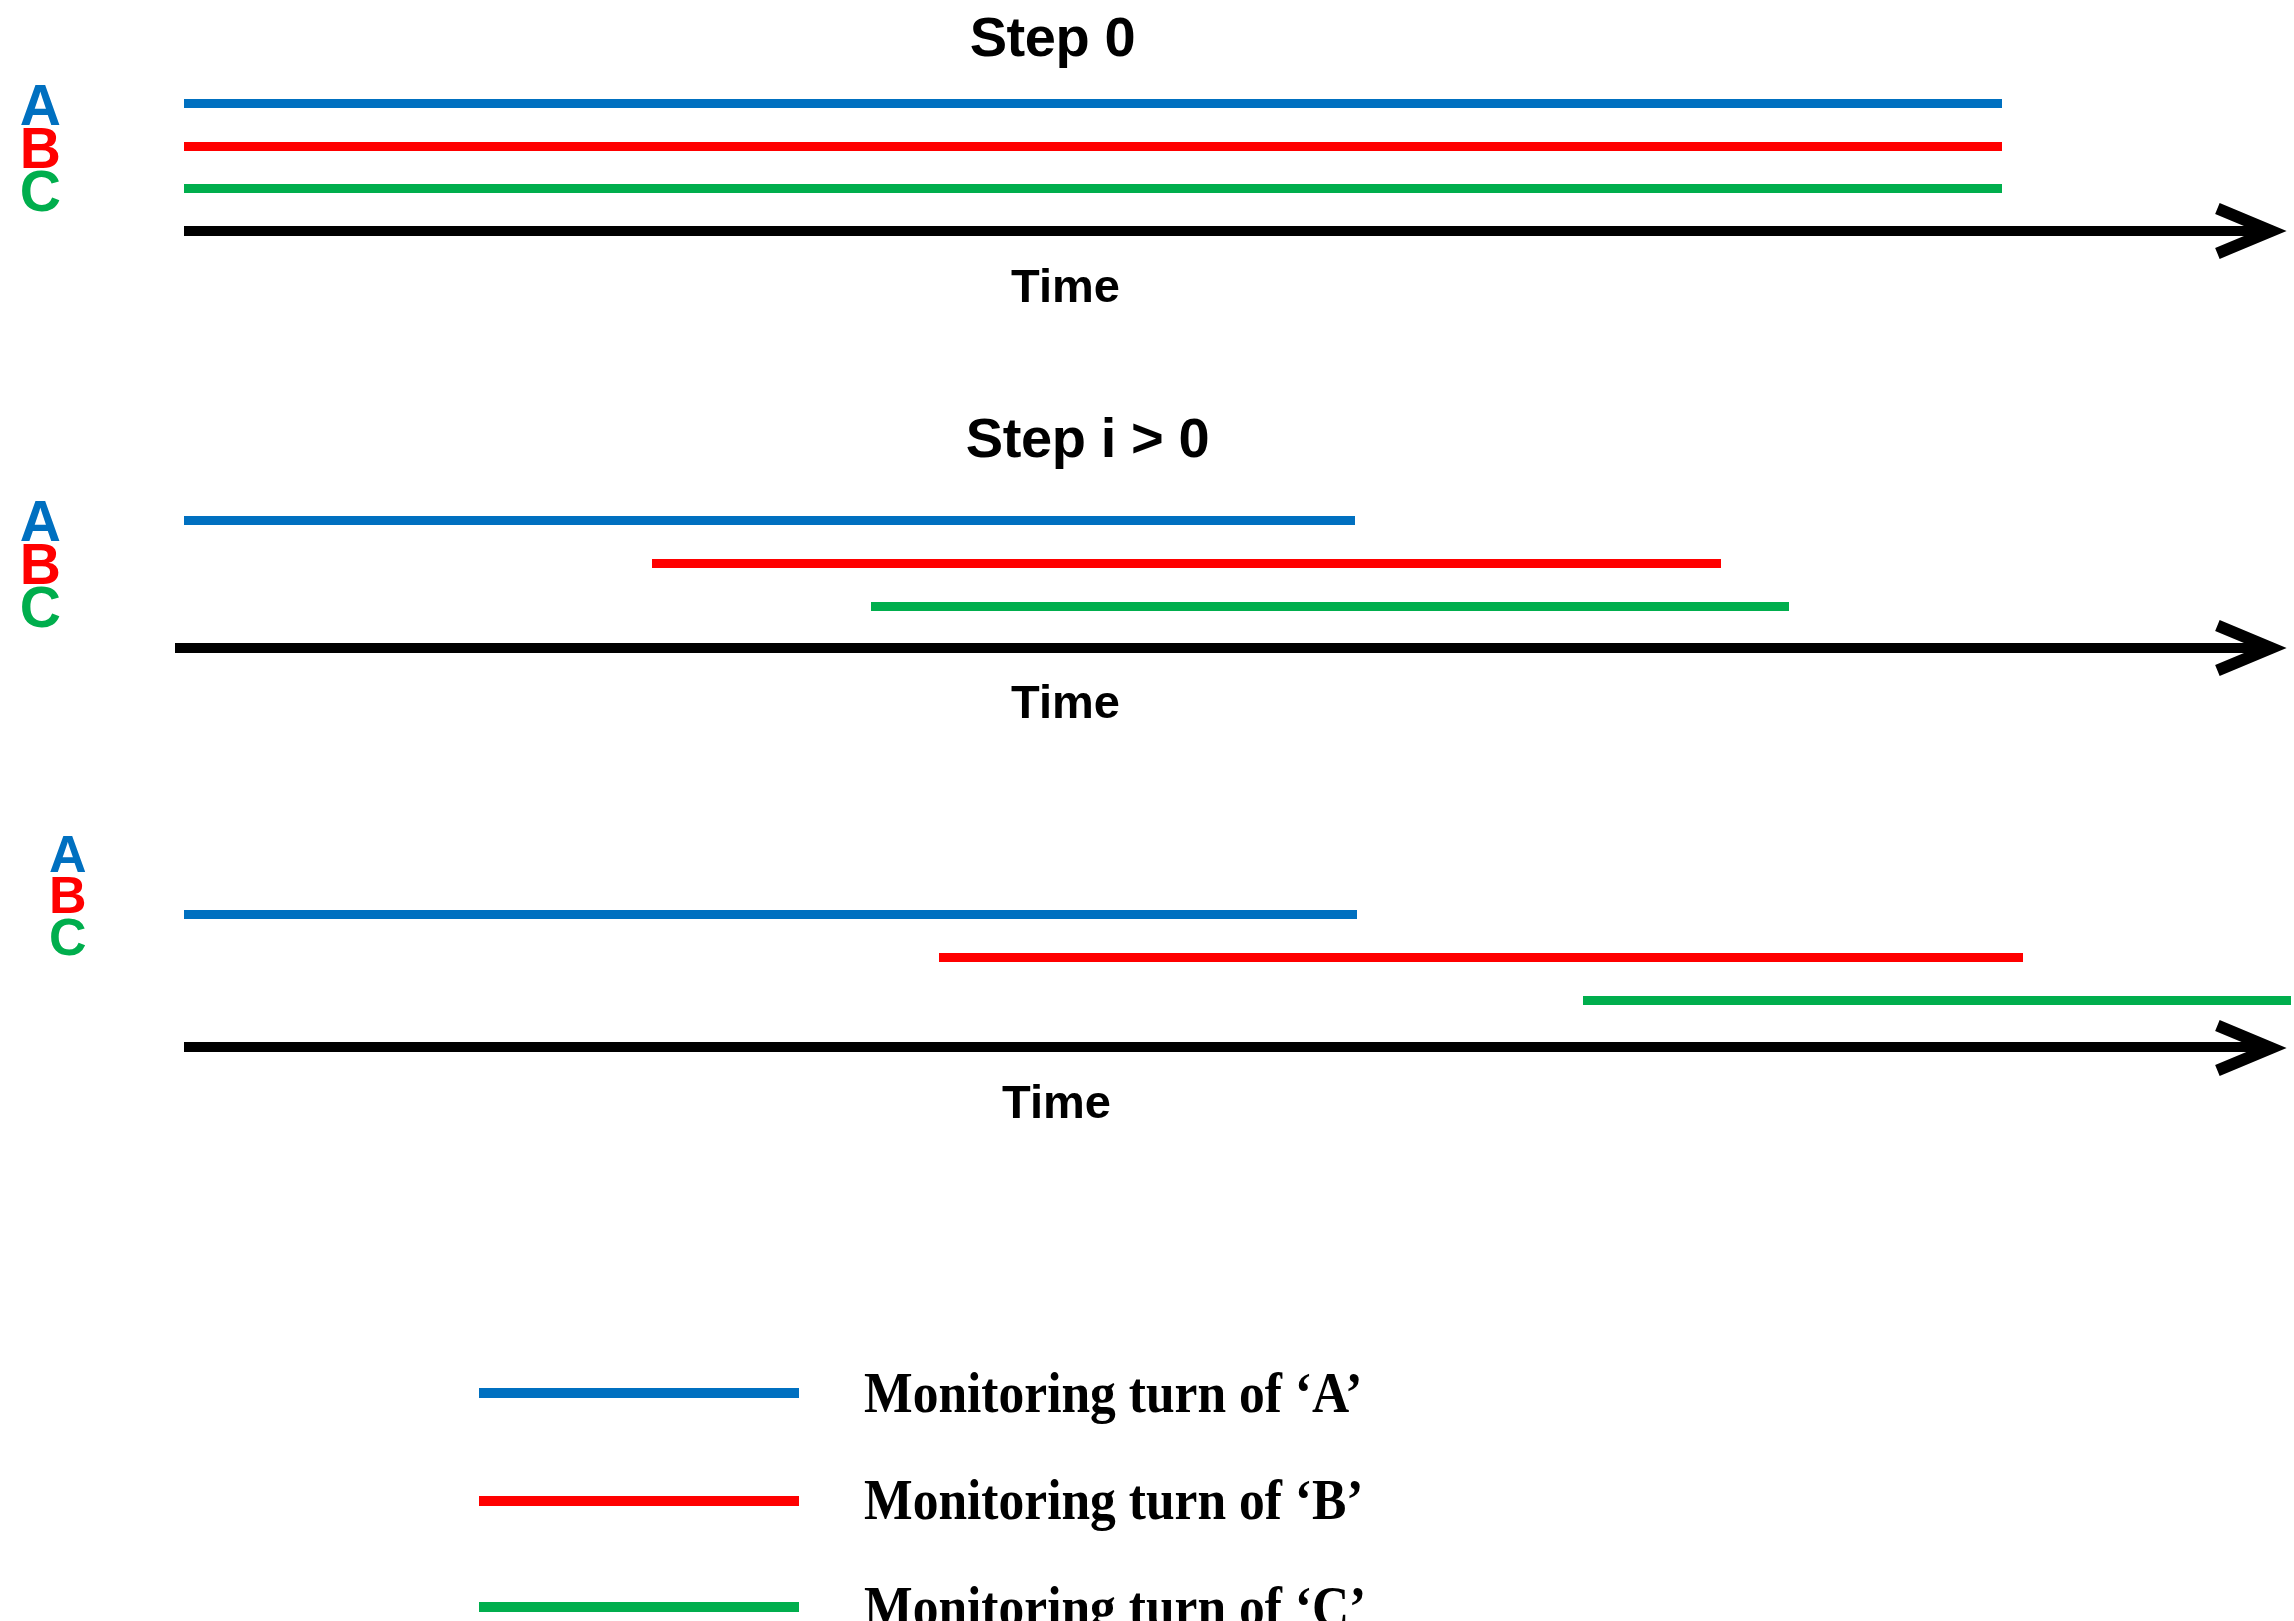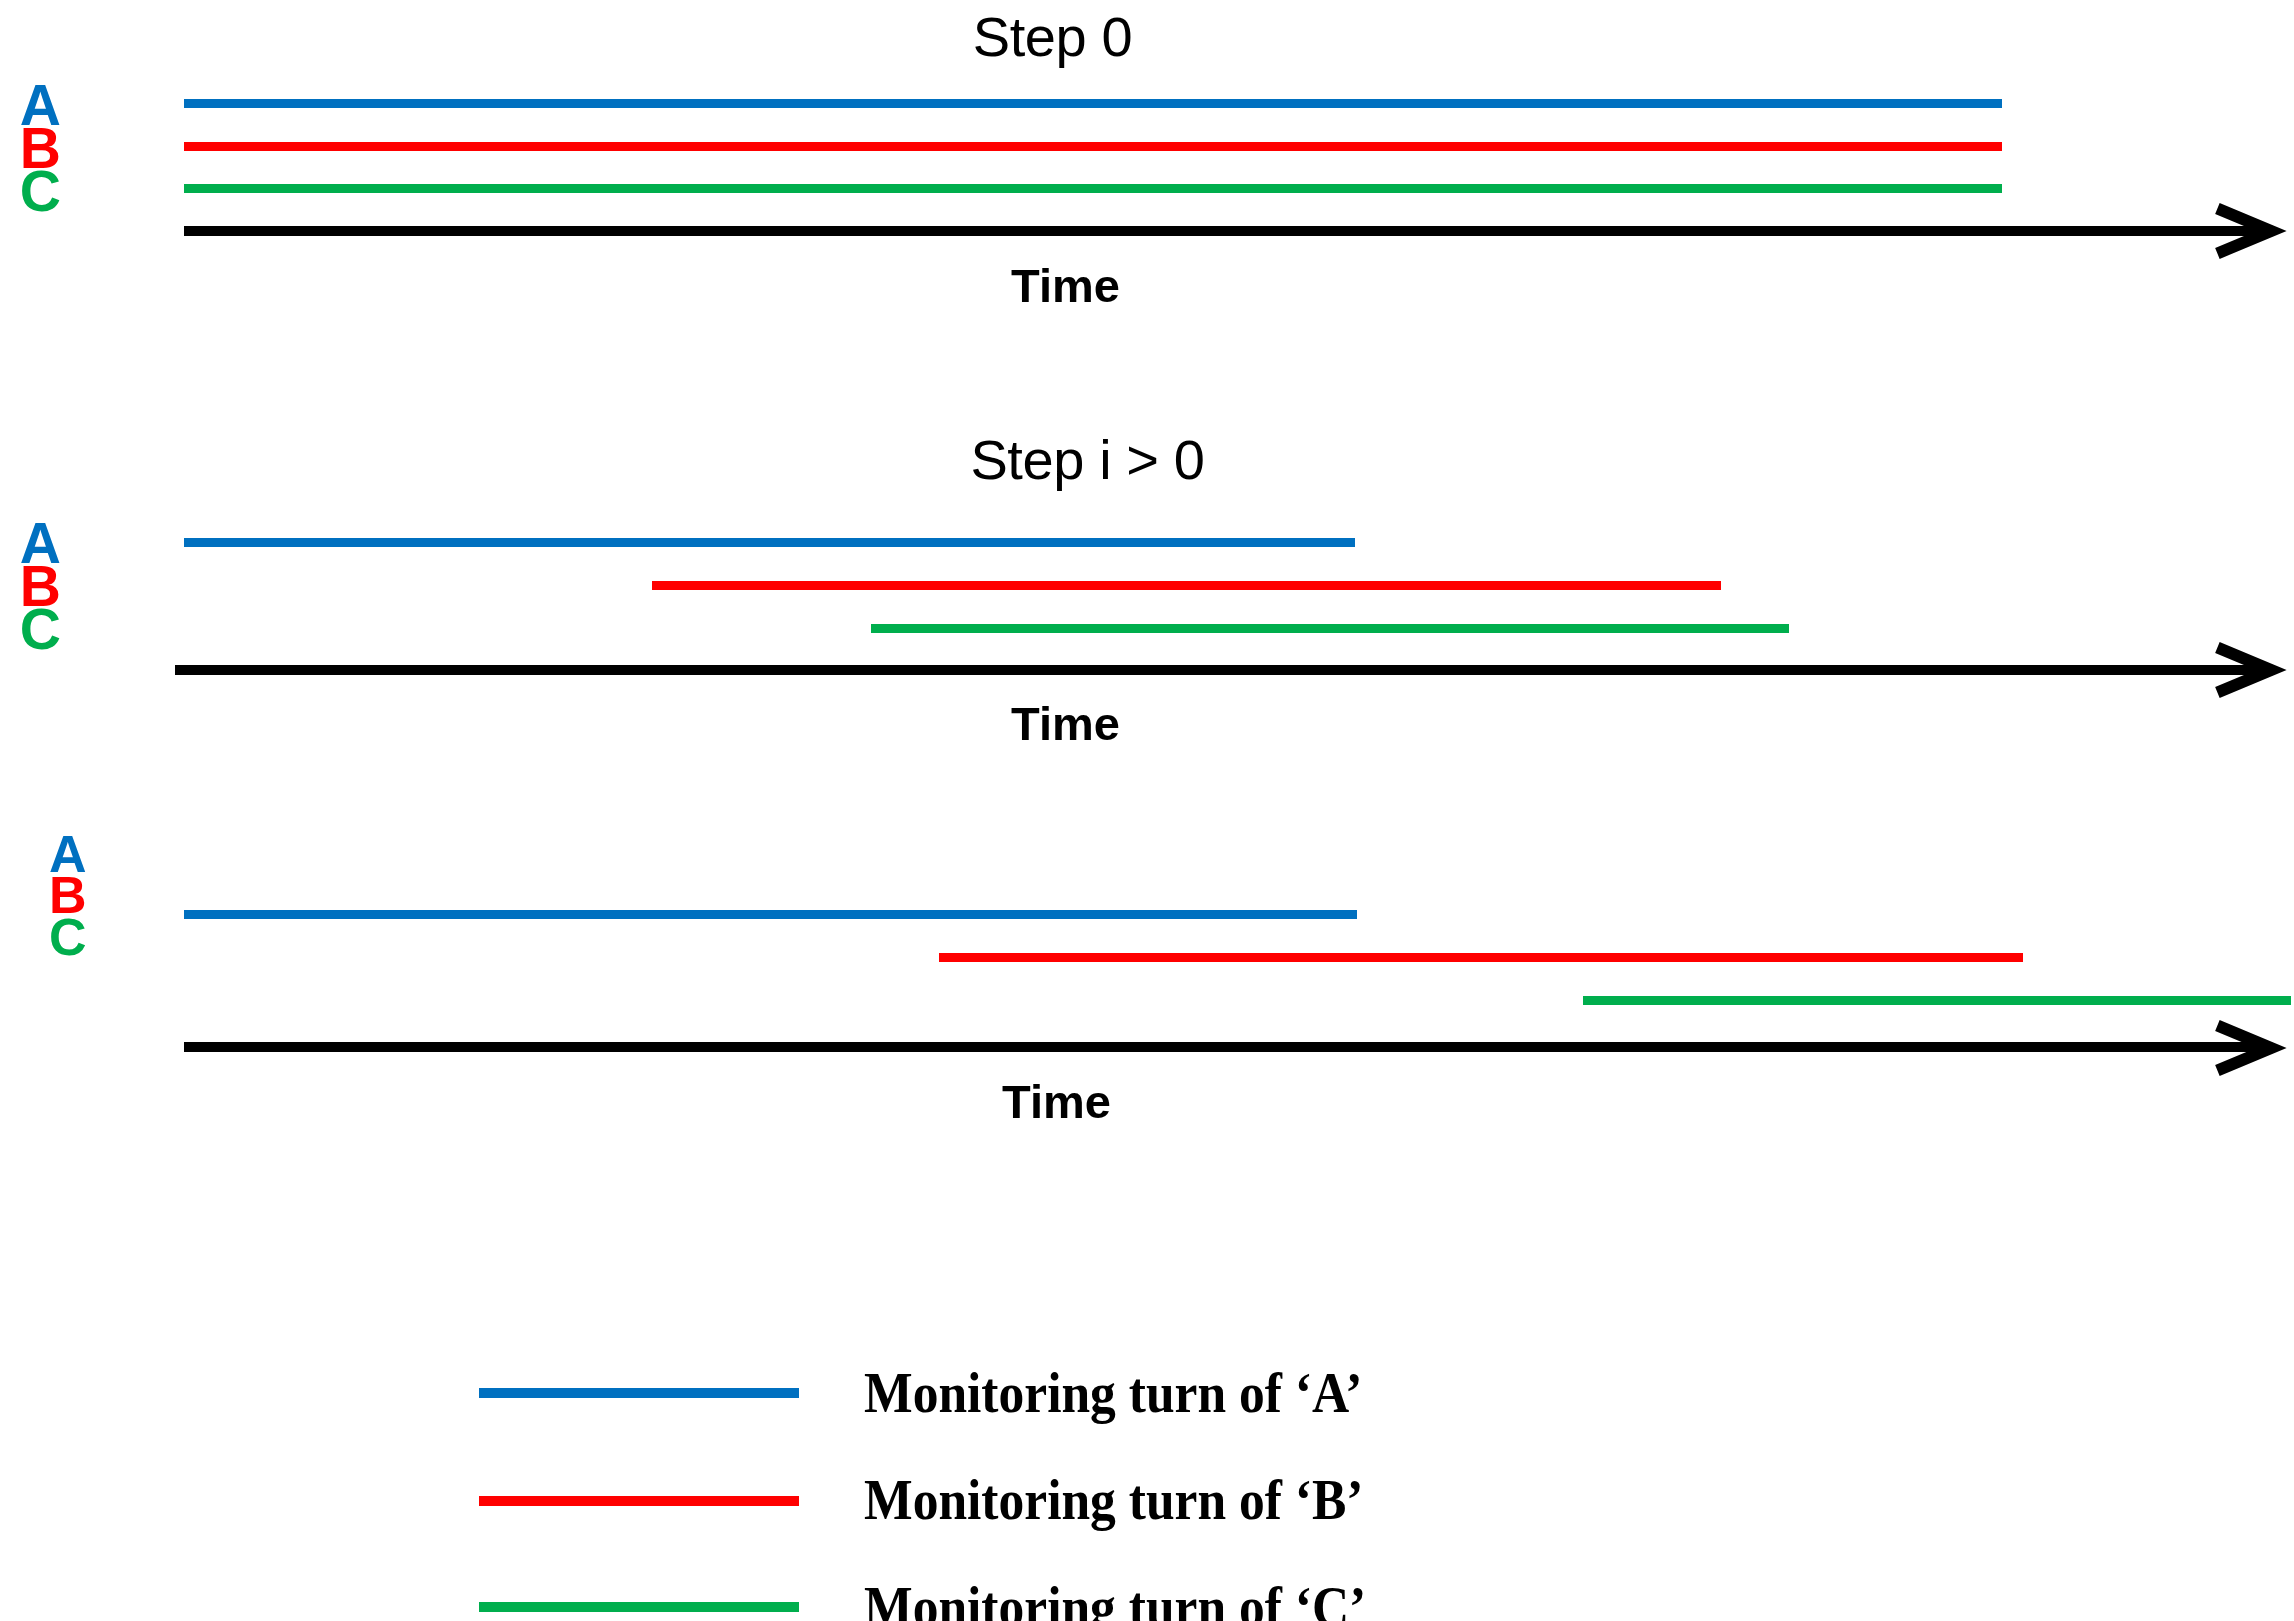--- a/index.html
+++ b/index.html
@@ -19,21 +19,21 @@
   
   .panel {
     position: absolute;
     left: 0;
     width: 2294px;
   }
 
   .panel-title {
     position: absolute;
     font-family: "Liberation Sans", sans-serif;
-    font-weight: normal;
+    font-weight: bold;
     font-size: 56px;
     color: #000000;
     white-space: nowrap;
     text-align: center;
     letter-spacing: -0.4px;
   }
 
   .axis-label {
     position: absolute;
     font-family: "Liberation Sans", sans-serif;
@@ -111,21 +111,21 @@
     <div class="axis" style="left:184px;top:226px;width:2073px;"></div>
     <div class="axis-head" style="left:2212px;top:203px;">
       <svg width="81" height="56" viewBox="0 0 90 62">
         <path d="M 6 6 L 66 31 L 6 56" fill="none" stroke="#000000" stroke-width="13" stroke-linecap="butt" stroke-linejoin="miter"></path>
       </svg>
     </div>
 
     <div class="axis-label" style="left:931px;top:258px;width:269px;">Time</div>
   </div>
 
-  <div class="panel" style="top:423px;height:340px;">
+  <div class="panel" style="top:401px;height:340px;">
 
     <div class="panel-title" style="left:819px;top:3.6px;width:537px;">Step i &gt; 0</div>
 
     <div class="track-label" style="left:19.7px;top:92px;color:#0070C0;">A</div>
     <div class="track-label" style="left:19.7px;top:135px;color:#FF0000;">B</div>
     <div class="track-label" style="left:19.7px;top:178px;color:#00AE4D;">C</div>
 
     <div class="bar" style="left:184px;top:115px;width:1171px;background:#0070C0;"></div>
     <div class="bar" style="left:652px;top:158px;width:1069px;background:#FF0000;"></div>
     <div class="bar" style="left:871px;top:201px;width:918px;background:#00AE4D;"></div>

